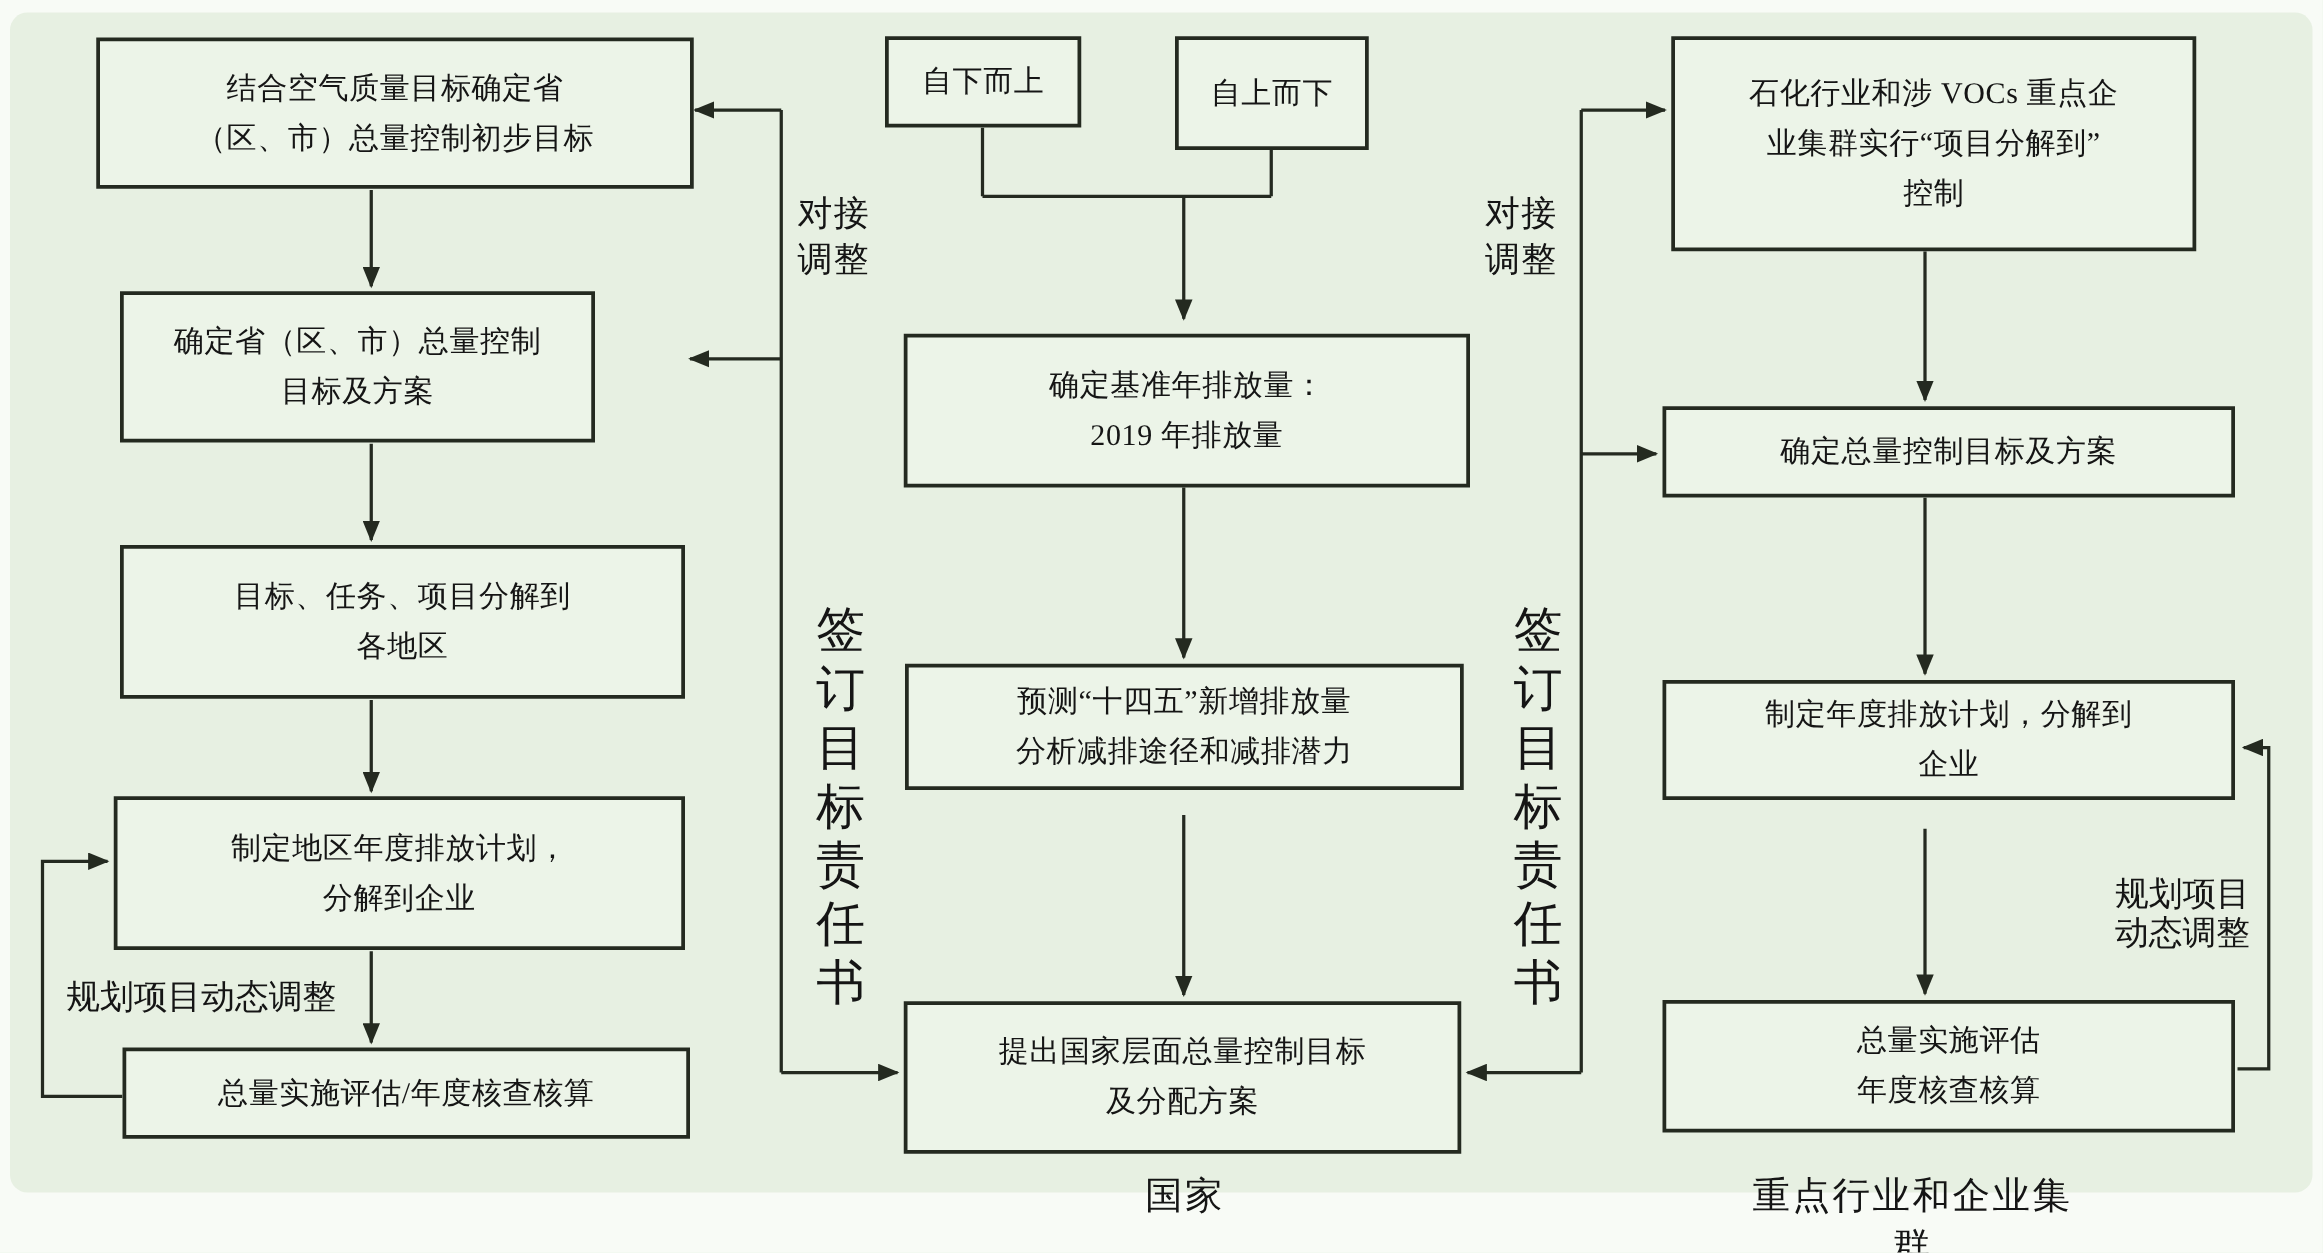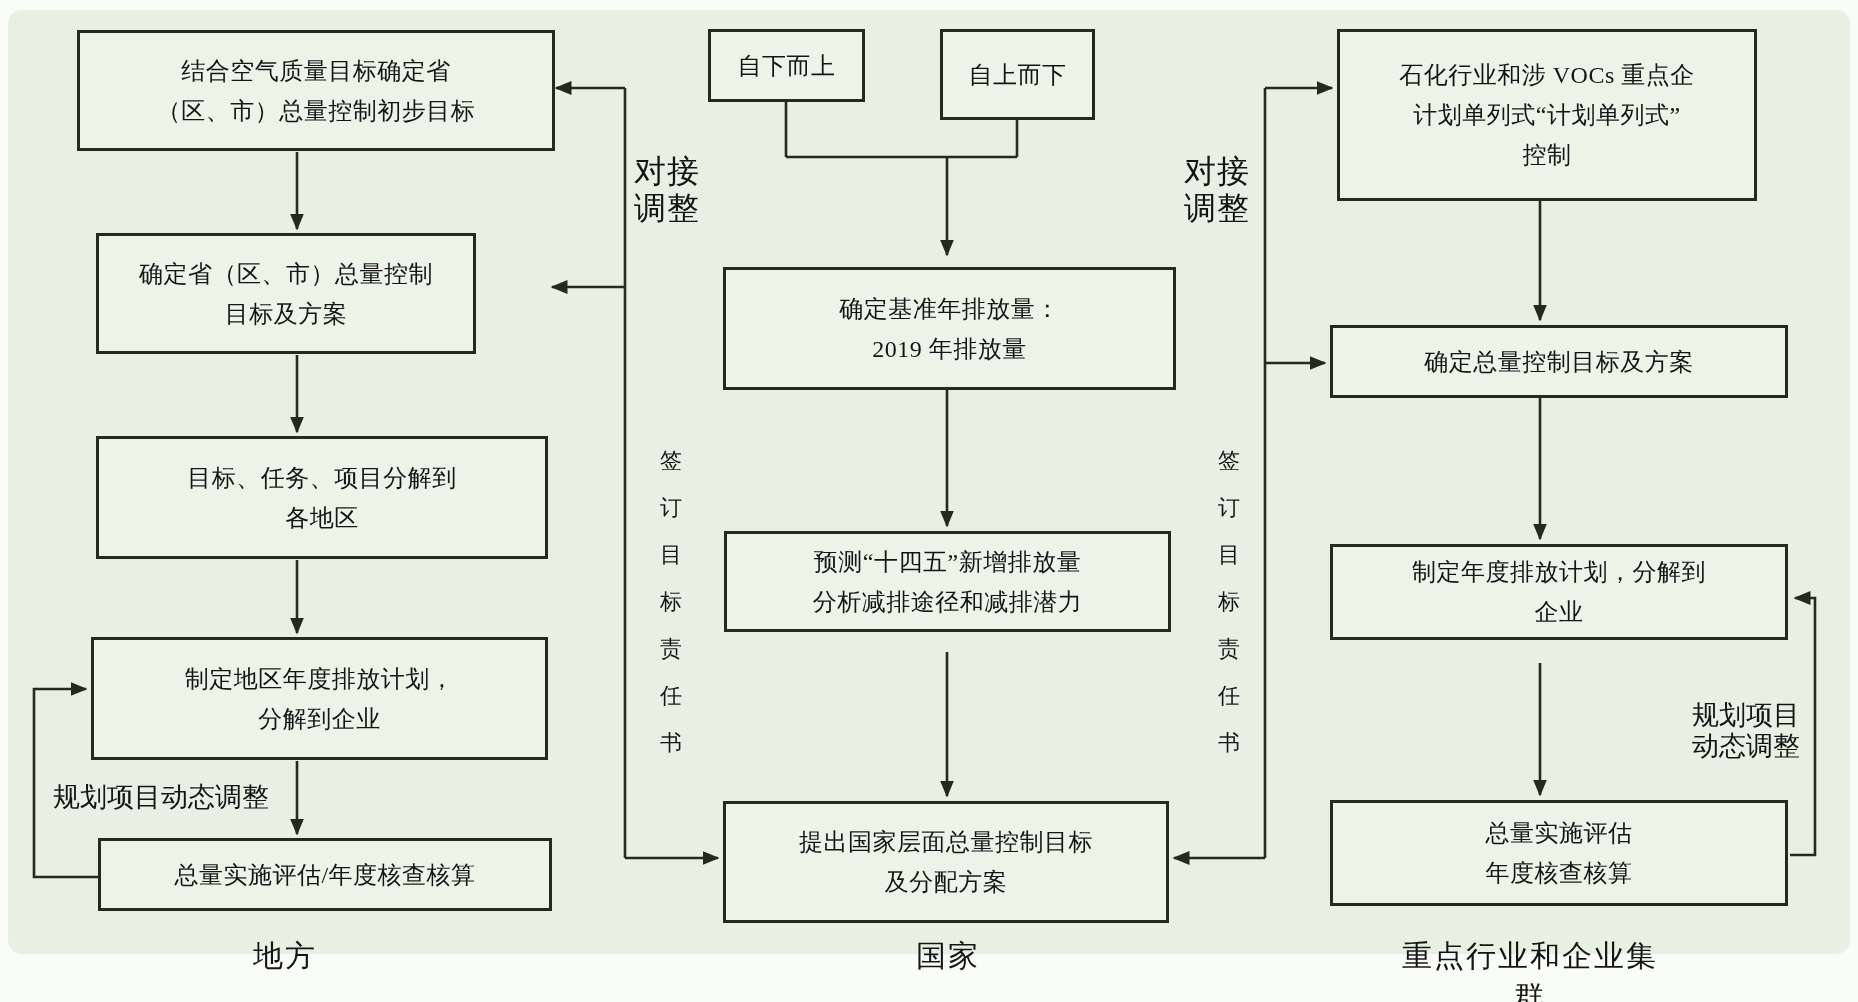--- a/index.html
+++ b/index.html
@@ -18,24 +18,24 @@
     position:absolute;left:8px;top:10px;width:1842px;height:944px;
     background:var(--panel-bg);border-radius:14px;
   }
   .wires{position:absolute;left:0;top:0;pointer-events:none;}
   .node{
     position:absolute;box-sizing:border-box;
     border:3px solid var(--line);background:var(--box-bg);
     display:flex;flex-direction:column;align-items:center;justify-content:center;
     text-align:center;font-size:24px;line-height:40px;letter-spacing:0.5px;
   }
-  .lbl{position:absolute;text-align:center;font-size:32px;line-height:37px;letter-spacing:1px;}
+  .lbl{position:absolute;text-align:center;font-size:28px;line-height:37px;letter-spacing:1px;}
   .vlbl{
-    position:absolute;width:36px;text-align:center;font-size:22px;line-height:47px;
-    word-break:break-all;letter-spacing:0;
+    position:absolute;width:36px;text-align:center;font-size:39px;line-height:47px;
+    word-break:break-all;letter-spacing:0;margin-top:44px;
   }
   .looplbl{position:absolute;text-align:center;font-size:27px;line-height:31px;white-space:nowrap;}
   .collbl{position:absolute;text-align:center;font-size:30px;letter-spacing:2px;}
 </style>
 </head>
 <body>
 
 <div class="canvas">
   <div class="panel"></div>
 
@@ -95,21 +95,20 @@
   </div>
   <div class="node" style="left:98px;top:838px;width:454px;height:73px">
     <div>总量实施评估/年度核查核算</div>
   </div>
   <div class="looplbl" style="left:50px;top:782px;width:222px">规划项目动态调整</div>
   <div class="lbl" style="left:629px;top:153px;width:76px">
     <div>对接</div>
     <div>调整</div>
   </div>
   <div class="vlbl" style="left:653px;top:437px">签订目标责任书</div>
-  <div class="collbl" style="left:175px;top:936px;width:220px">地方</div>
 
   <div class="node" style="left:708px;top:29px;width:157px;height:73px">
     <div>自下而上</div>
   </div>
   <div class="node" style="left:940px;top:29px;width:155px;height:91px">
     <div>自上而下</div>
   </div>
   <div class="node" style="left:723px;top:267px;width:453px;height:123px">
     <div>确定基准年排放量：</div>
     <div>2019 年排放量</div>
@@ -119,21 +118,21 @@
     <div>分析减排途径和减排潜力</div>
   </div>
   <div class="node" style="left:723px;top:801px;width:446px;height:122px">
     <div>提出国家层面总量控制目标</div>
     <div>及分配方案</div>
   </div>
   <div class="collbl" style="left:838px;top:936px;width:220px">国家</div>
 
   <div class="node" style="left:1337px;top:29px;width:420px;height:172px">
     <div>石化行业和涉 VOCs 重点企</div>
-    <div>计划单列式“计划单列式”</div>
+    <div>业集群实行“项目分解到”</div>
     <div>控制</div>
   </div>
   <div class="node" style="left:1330px;top:325px;width:458px;height:73px">
     <div>确定总量控制目标及方案</div>
   </div>
   <div class="node" style="left:1330px;top:544px;width:458px;height:96px">
     <div>制定年度排放计划，分解到</div>
     <div>企业</div>
   </div>
   <div class="node" style="left:1330px;top:800px;width:458px;height:106px">

